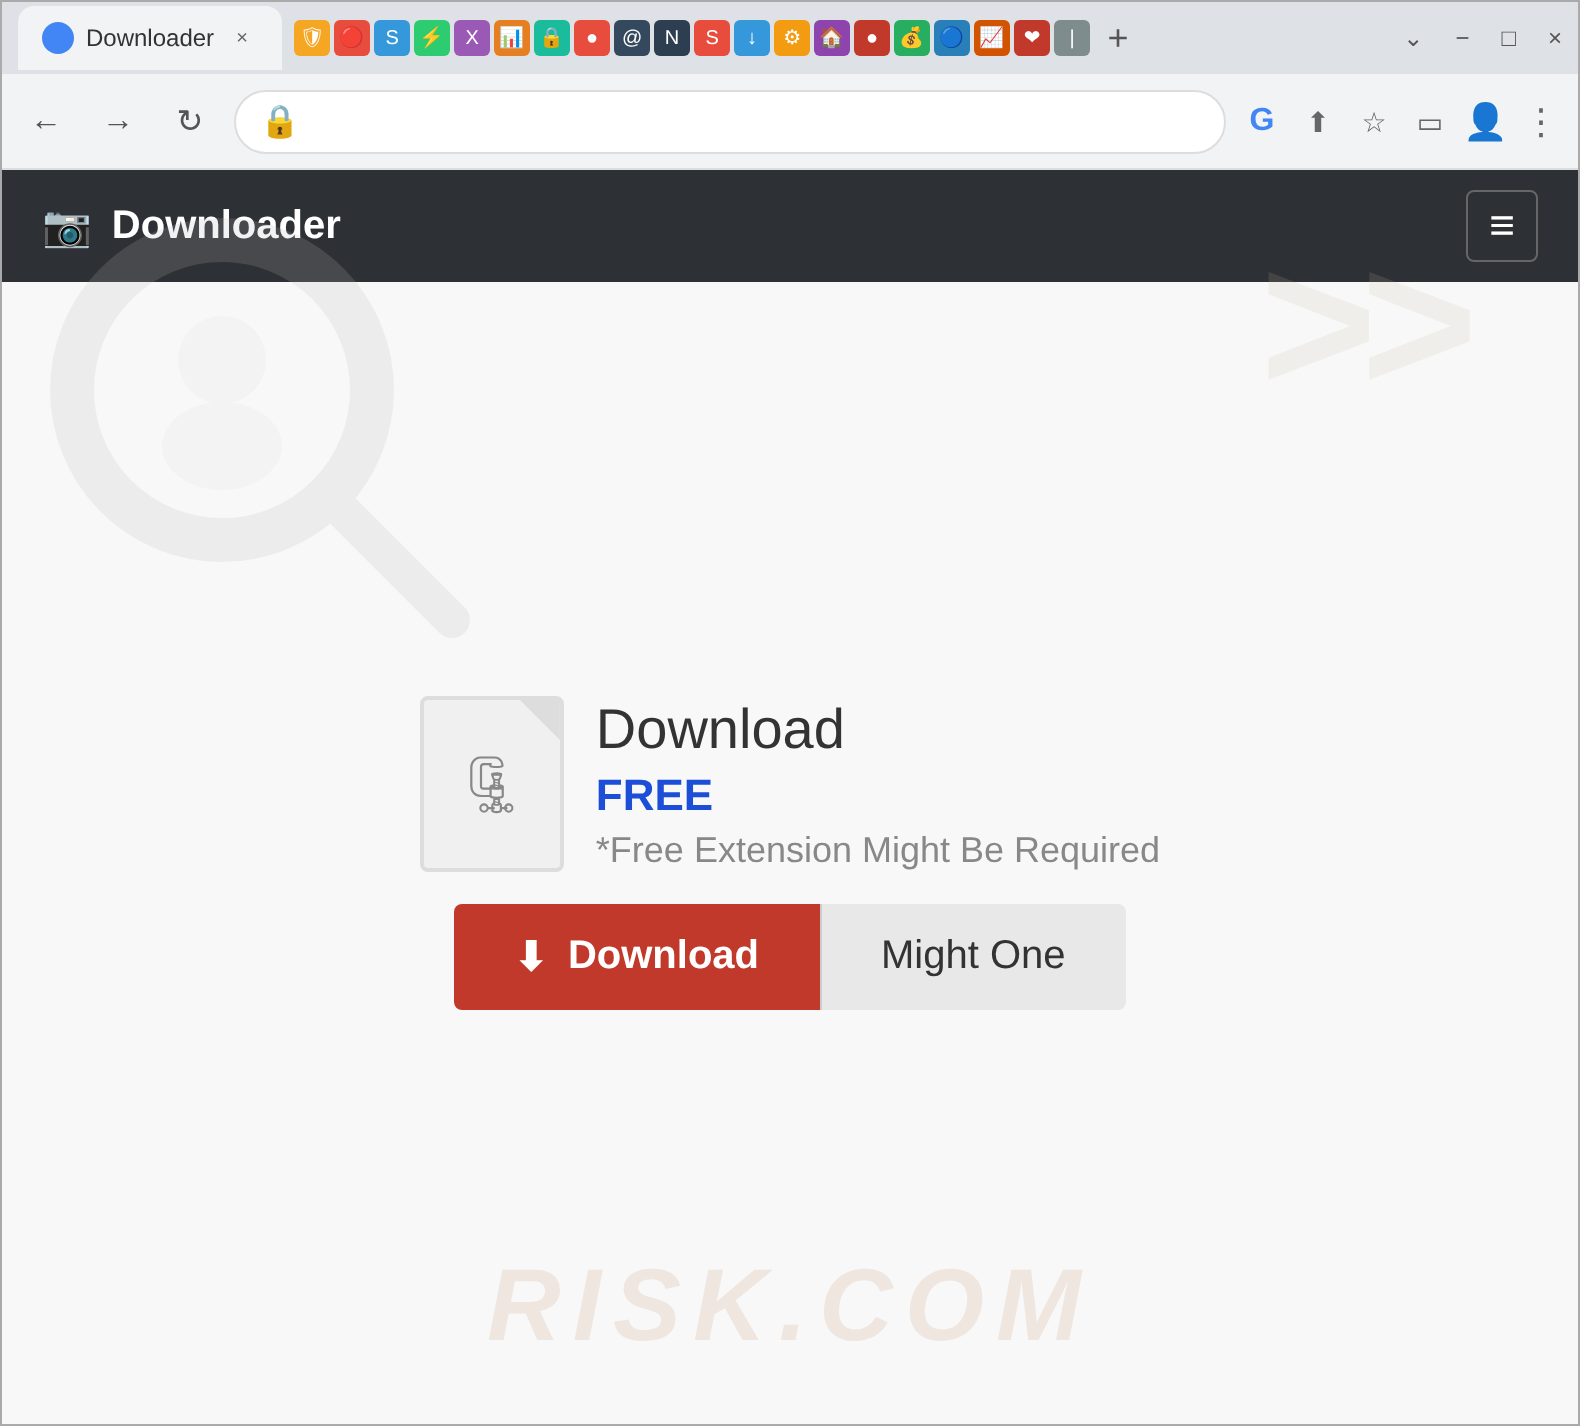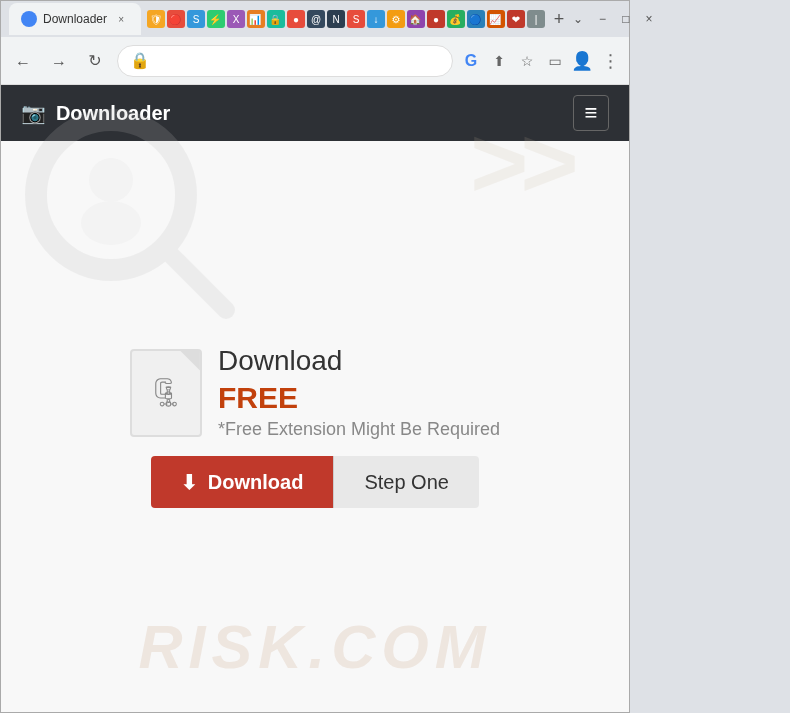--- a/index.html
+++ b/index.html
@@ -1,19 +1,19 @@
 <!DOCTYPE html>
 <html><head>
   <meta charset="utf-8">
   <style>
     * { margin: 0; padding: 0; box-sizing: border-box; }
     body { width: 790px; height: 713px; overflow: hidden; font-family: Arial, sans-serif; background: #dee1e6; }
 
     
-    .browser-window { width: 630px; height: 713px; display: flex; flex-direction: column; background: #f1f3f4; border: 1px solid #aaa; }
+    .browser-window { width: 790px; height: 713px; display: flex; flex-direction: column; background: #f1f3f4; border: 1px solid #aaa; }
 
     
     .title-bar { height: 36px; background: #dee1e6; display: flex; align-items: center; justify-content: space-between; padding: 0 8px; }
     .title-bar-left { display: flex; align-items: center; gap: 6px; }
     .tab-bar { display: flex; align-items: center; height: 36px; }
     .tab { background: #f1f3f4; height: 32px; display: flex; align-items: center; padding: 0 12px; gap: 6px; border-radius: 8px 8px 0 0; font-size: 12px; color: #333; min-width: 120px; }
     .tab-close { width: 16px; height: 16px; border-radius: 50%; display: flex; align-items: center; justify-content: center; font-size: 10px; cursor: pointer; color: #666; }
     .tab-favicon { width: 16px; height: 16px; background: #4285f4; border-radius: 50%; }
     .new-tab-btn { width: 28px; height: 28px; display: flex; align-items: center; justify-content: center; font-size: 18px; color: #555; cursor: pointer; }
     .title-bar-right { display: flex; align-items: center; gap: 16px; }
@@ -45,21 +45,21 @@
     .watermark-bg { position: absolute; top: 0; left: 0; right: 0; bottom: 0; display: flex; align-items: center; justify-content: center; }
 
     
     .download-card { position: relative; z-index: 10; display: flex; flex-direction: column; align-items: center; gap: 16px; }
     .card-header { display: flex; align-items: center; gap: 16px; }
     .file-icon { width: 72px; height: 88px; background: #f0f0f0; border: 2px solid #ddd; border-radius: 4px; display: flex; align-items: center; justify-content: center; position: relative; }
     .file-icon::before { content: ''; position: absolute; top: 0; right: 0; width: 20px; height: 20px; background: #ddd; clip-path: polygon(0 0, 100% 100%, 100% 0); }
     .zip-symbol { font-size: 28px; color: #888; }
     .card-info { display: flex; flex-direction: column; gap: 4px; }
     .card-title { font-size: 28px; color: #333; font-weight: normal; }
-    .card-free { font-size: 30px; color: #c2410c; font-weight: bold; }
+    .card-free { font-size: 22px; color: #1d4ed8; font-weight: bold; }
     .card-note { font-size: 18px; color: #888; }
 
     
     .buttons-row { display: flex; gap: 0; }
     .btn-download { background: #c0392b; color: #fff; border: none; padding: 14px 30px; font-size: 20px; font-weight: bold; cursor: pointer; display: flex; align-items: center; gap: 10px; border-radius: 4px 0 0 4px; }
     .btn-step { background: #e8e8e8; color: #333; border: none; padding: 14px 30px; font-size: 20px; cursor: pointer; border-radius: 0 4px 4px 0; border-left: 1px solid #ccc; }
   </style>
 </head>
 <body>
 
@@ -142,38 +142,38 @@
           <circle cx="90" cy="90" r="75" fill="none" stroke="#bbb" stroke-width="22"></circle>
           <line x1="148" y1="148" x2="205" y2="205" stroke="#bbb" stroke-width="18" stroke-linecap="round"></line>
 
           <circle cx="90" cy="75" r="22" fill="#ddd"></circle>
           <ellipse cx="90" cy="118" rx="30" ry="22" fill="#ddd"></ellipse>
         </svg>
       </div>
 
       <div style="position:absolute;right:60px;top:20px;opacity:0.15;font-size:100px;font-weight:900;color:#c8b8a0;letter-spacing:-8px;font-style:italic;">&gt;&gt;</div>
 
-      <div style="position:absolute;bottom:30px;left:50%;transform:translateX(-50%);opacity:0.2;font-size:61px;font-weight:900;color:#c8a080;letter-spacing:6px;white-space:nowrap;font-style:italic;">RISK.COM</div>
+      <div style="position:absolute;bottom:30px;left:50%;transform:translateX(-50%);opacity:0.2;font-size:51px;font-weight:900;color:#c8a080;letter-spacing:6px;white-space:nowrap;font-style:italic;">RISK.COM</div>
     </div>
 
     <div class="watermark-container">
       <div class="download-card">
         <div class="card-header">
           <div class="file-icon">
             <span class="zip-symbol">🗜</span>
           </div>
           <div class="card-info">
             <span class="card-title">Download</span>
             <span class="card-free">FREE</span>
             <span class="card-note">*Free Extension Might Be Required</span>
           </div>
         </div>
         <div class="buttons-row">
           <button class="btn-download">
             <span style="font-size:20px;">⬇</span>
             <span>Download</span>
           </button>
-          <button class="btn-step">Step One</button>
+          <button class="btn-step">Might One</button>
         </div>
       </div>
     </div>
   </div>
 </div>
 
 </body></html>

